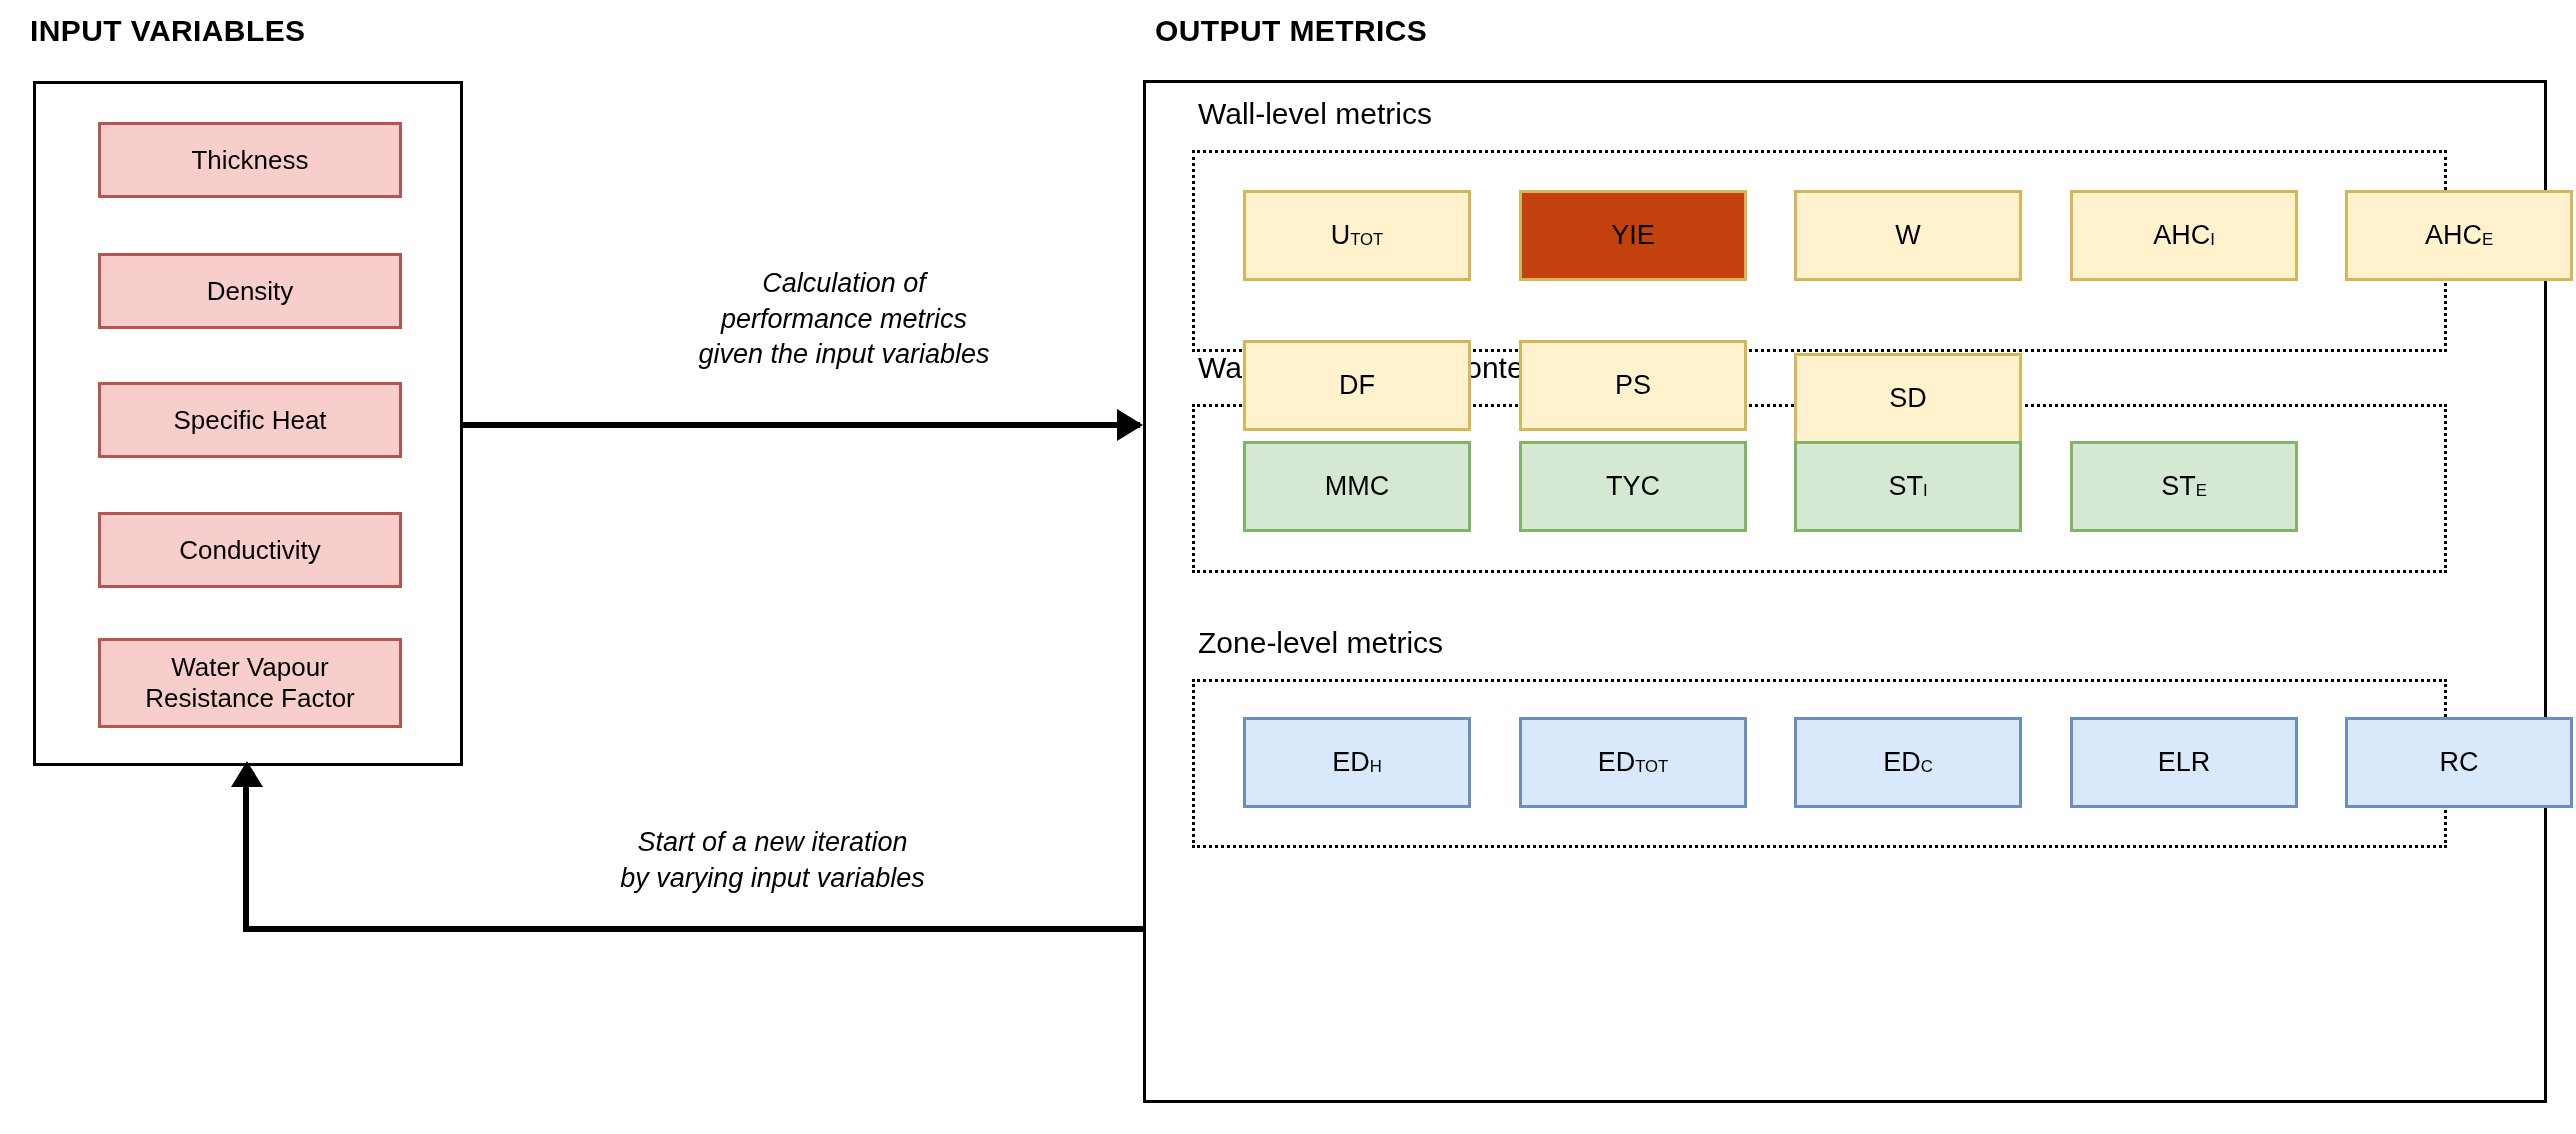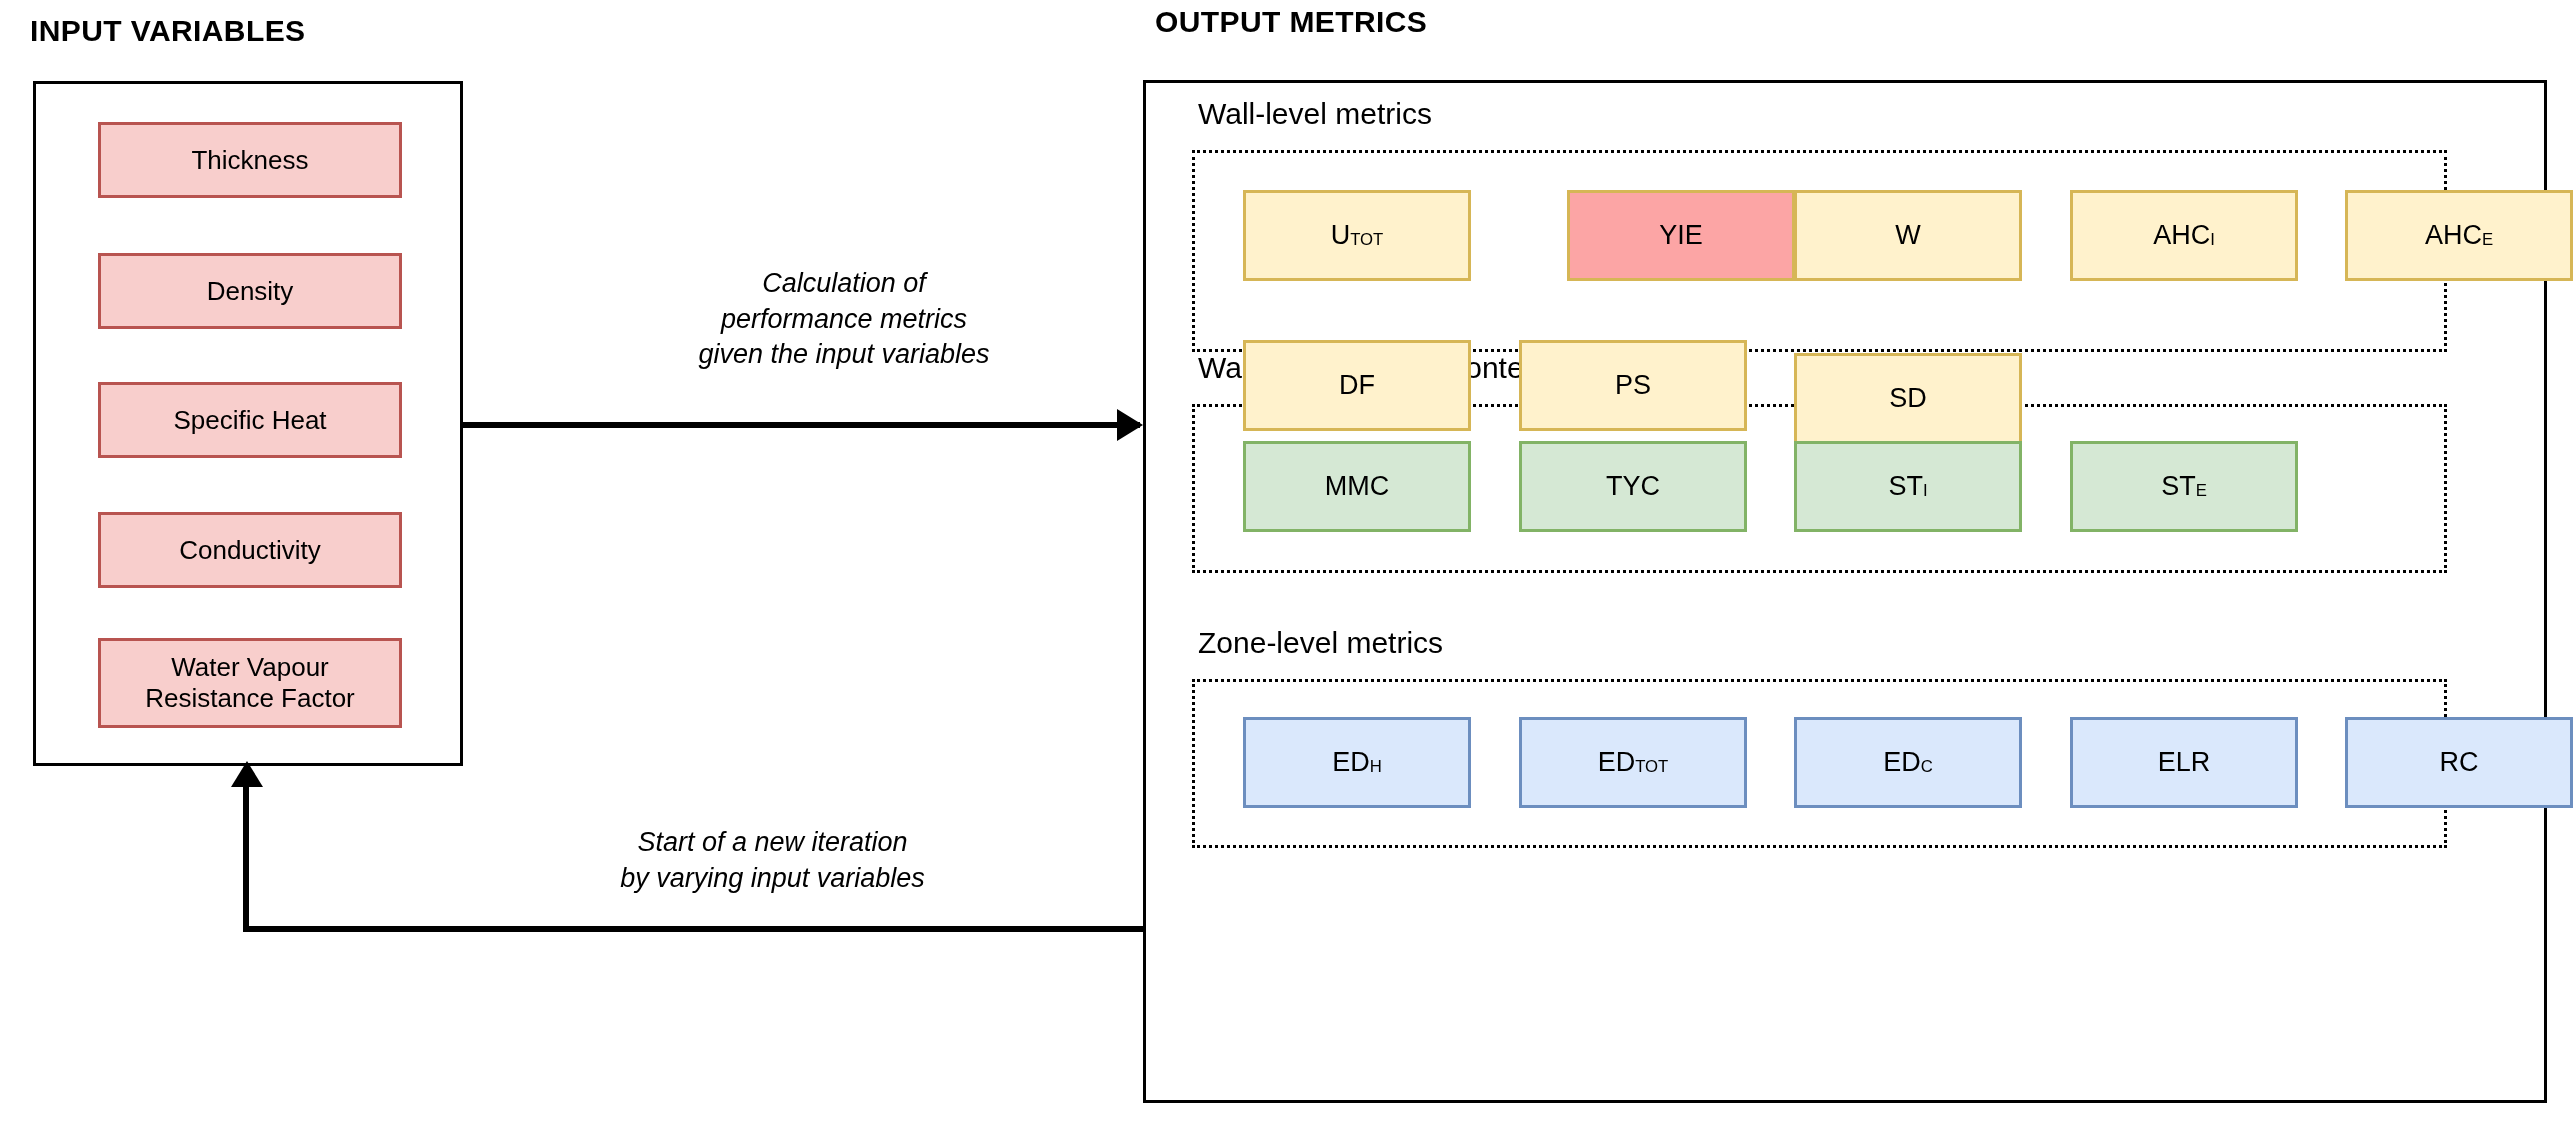--- a/index.html
+++ b/index.html
@@ -17,21 +17,21 @@
   
   .section-title {
     position: absolute;
     font-weight: bold;
     font-size: 30px;
     letter-spacing: 0.4px;
     color: #000000;
     white-space: nowrap;
   }
   #input-title  { left: 30px;   top: 13.7px; }
-  #output-title { left: 1155px; top: 5px; }
+  #output-title { left: 1155px; top: 14px; }
 
   
   .panel {
     position: absolute;
     border: 3.8px solid #000000;
     background: #ffffff;
   }
   #input-panel  { left: 33px;   top: 81px; width: 430px;  height: 685px; }
   #output-panel { left: 1143px; top: 80px; width: 1404px; height: 1023px; }
 
@@ -140,21 +140,21 @@
   <div class="dotted-box" id="dotted-group-1" style="left: 46px; top: 321px; width: 1255px; height: 169px;"></div>
 
   <div class="group-label" style="left:52px; top:543px;">Zone-level metrics</div>
   <div class="dotted-box" id="dotted-group-2" style="left: 46px; top: 596px; width: 1255px; height: 169px;"></div>
 
   <div id="metric-layer" style="position:absolute; left:0; top:0; right:0; bottom:0;">
       <div class="metric-box m-yellow" style="left: 97px; top: 107px; width: 228px; height: 91px; background: rgb(255, 242, 204); border-color: rgb(214, 182, 86);">
         <span>U</span>
         <sub>TOT</sub>
       </div>
-      <div class="metric-box m-yellow" style="left: 373px; top: 107px; width: 228px; height: 91px; background: #fca5a5; border-color: rgb(214, 182, 86); margin-left: 48px;">
+      <div class="metric-box m-yellow" style="left: 373px; top: 107px; width: 228px; height: 91px; background: #c2410c; border-color: rgb(214, 182, 86);">
         <span>YIE</span>
       </div>
       <div class="metric-box m-yellow" style="left: 648px; top: 107px; width: 228px; height: 91px; background: rgb(255, 242, 204); border-color: rgb(214, 182, 86);">
         <span>W</span>
       </div>
       <div class="metric-box m-yellow" style="left: 924px; top: 107px; width: 228px; height: 91px; background: rgb(255, 242, 204); border-color: rgb(214, 182, 86);">
         <span>AHC</span>
         <sub>I</sub>
       </div>
       <div class="metric-box m-yellow" style="left: 1199px; top: 107px; width: 228px; height: 91px; background: rgb(255, 242, 204); border-color: rgb(214, 182, 86);">

